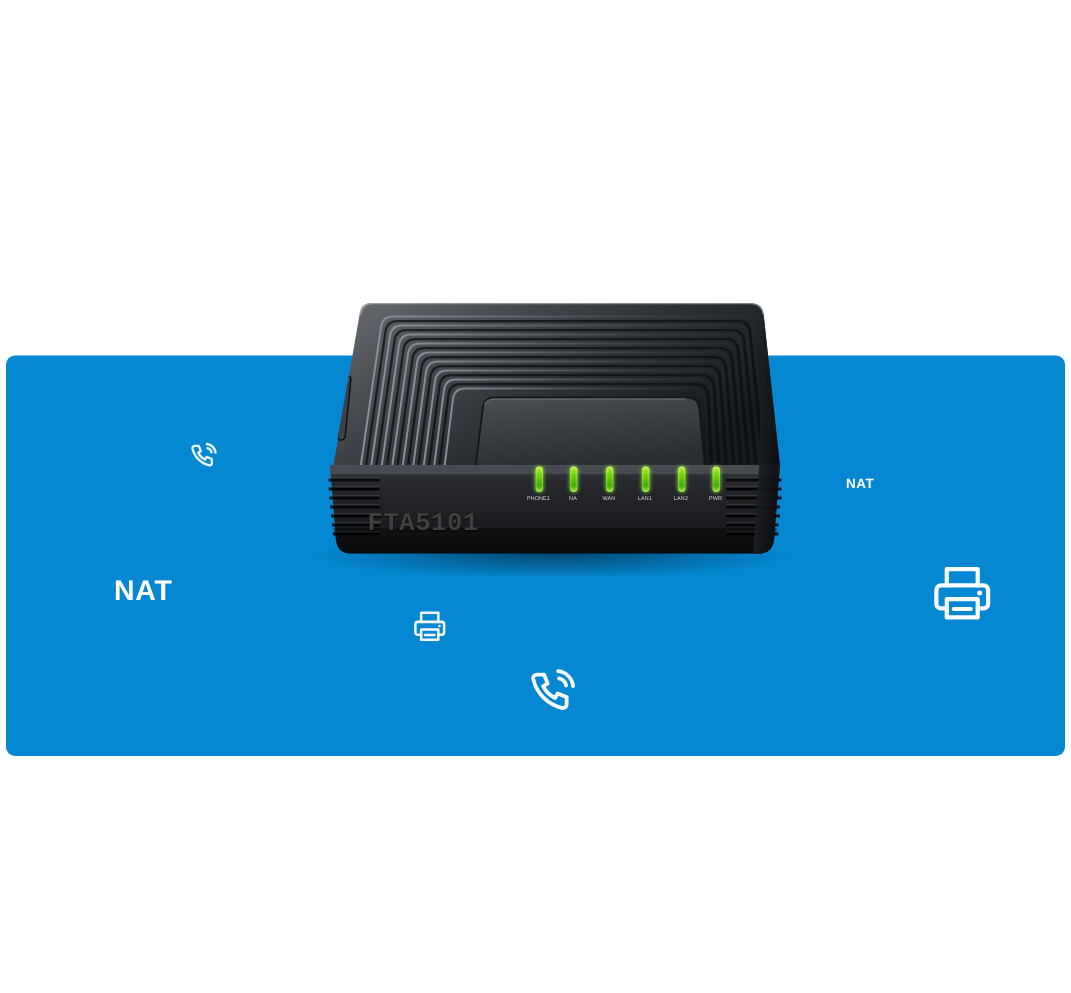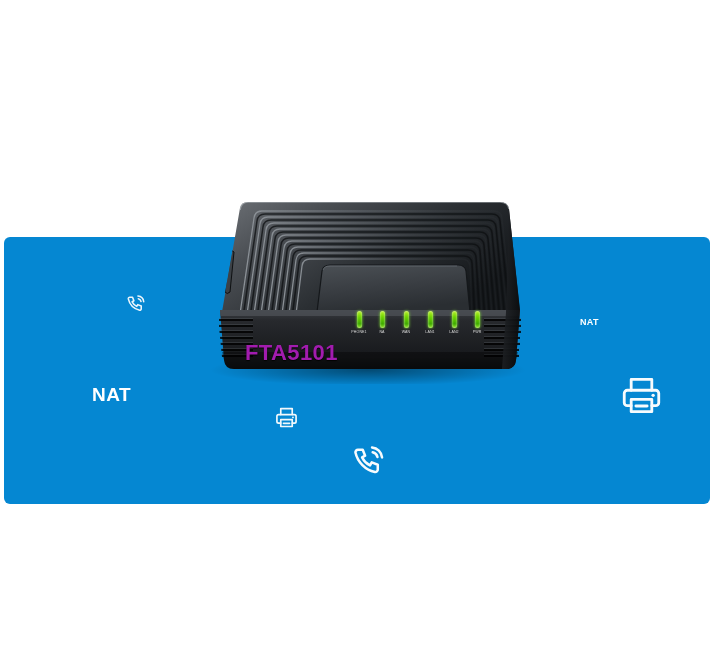--- a/index.html
+++ b/index.html
@@ -40,44 +40,43 @@
   #icon-printer-large    { left: 619px; top: 373px; width: 45px; height: 45px; opacity: .97; }
 
   
   .deco-label {
     position: absolute;
     color: #ffffff;
     font-family: "Liberation Sans", sans-serif;
     font-weight: bold;
     letter-spacing: .5px;
     white-space: nowrap;
-    margin-left: 16px;
   }
   #label-nat-large { left: 76px;  top: 384px; font-size: 19px; }
   #label-nat-small { left: 564px; top: 317px; font-size: 9px; letter-spacing: .3px; }
 
   
   #router {
     position: absolute;
     left: 196px;
     top: 192px;
     width: 340px;
     height: 192px;
   }
   #router svg { display: block; width: 100%; height: 100%; }
 
   
   #model-badge {
     position: absolute;
     left: 245px;
     top: 340px;
-    font-family: Liberation Sans, sans-serif;
+    font-family: Liberation Mono, monospace;
     font-weight: bold;
-    font-size: 22px;
-    color: #a21caf;
+    font-size: 17px;
+    color: #404040;
     letter-spacing: .4px;
     text-shadow: 0 1px 1px rgba(0,0,0,.85);
     white-space: nowrap;
   }
 
   
   #led-strip {
     position: absolute;
     left: 348px;
     top: 311px;

